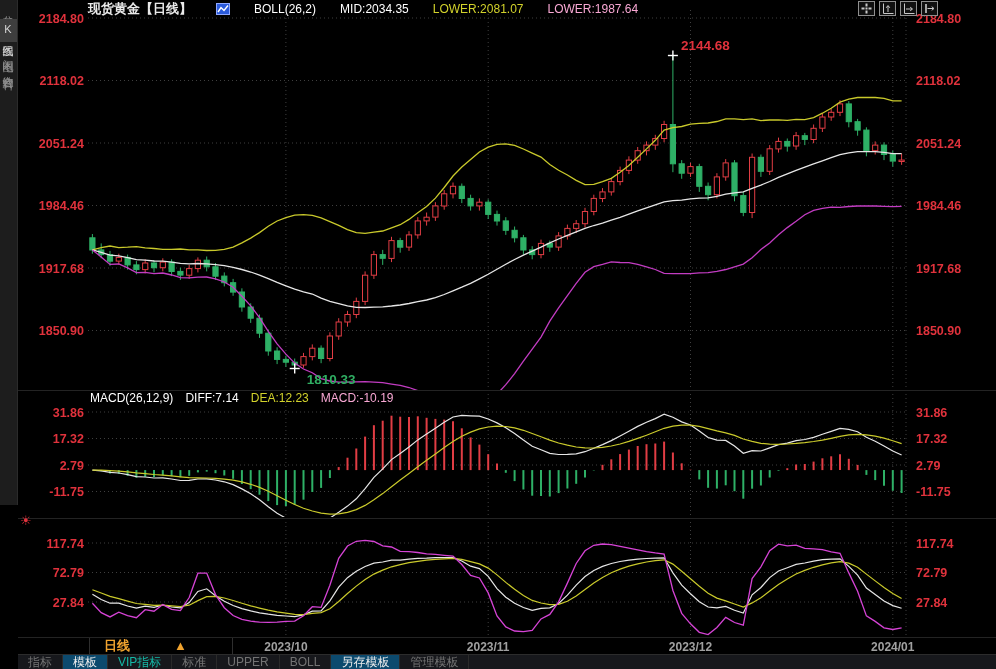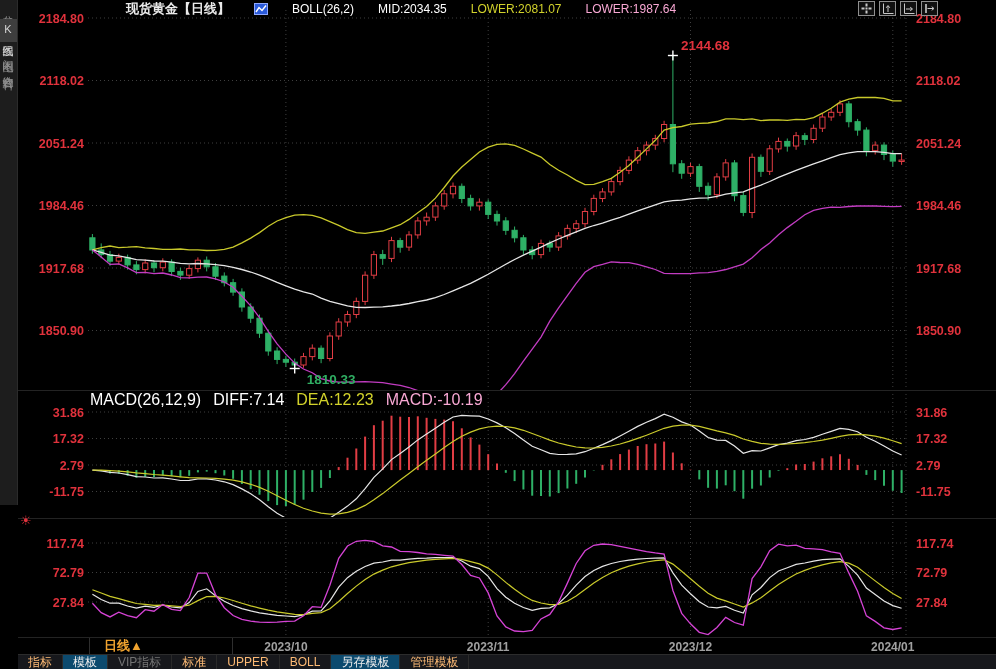--- a/index.html
+++ b/index.html
@@ -13,48 +13,48 @@
     padding-top:3px;gap:5px;z-index:6}
   .side-item{writing-mode:vertical-lr;text-orientation:upright;font-size:11px;color:#8e8e8e;
     letter-spacing:1px;padding:4px 0;width:100%;text-align:center;cursor:pointer}
   .side-item.selected{background:#3e3e3e;color:#d6d6d6}
 
   
   #chart-svg{position:absolute;left:0;top:0;z-index:1}
 
   
   .hdr{position:absolute;left:18px;top:0;right:0;height:17px;display:flex;align-items:center;
-    gap:24px;padding-left:108px;font-size:12px;z-index:5;background:transparent}
+    gap:24px;padding-left:70px;font-size:12px;z-index:5;background:transparent}
   .title{color:#eaeaea;font-weight:bold;font-size:13px}
   .wh{color:#ffffff}.yl{color:#d2d22b}.mg{color:#f9a8d4}
   .mini-icon{display:inline-flex;align-items:center}
   .hdr-icons{margin-left:auto;margin-right:58px;display:flex;gap:4px}
   .hbtn{width:17px;height:15px;border:1px solid #8f8f8f;background:#101010;display:flex;
     align-items:center;justify-content:center;cursor:pointer}
 
   
-  .pnl-hdr{position:absolute;font-size:16px;z-index:4;display:flex;gap:12px;white-space:nowrap}
+  .pnl-hdr{position:absolute;font-size:12px;z-index:4;display:flex;gap:12px;white-space:nowrap}
   .macd-hdr{left:90px;top:391px}
   .kdj-hdr{left:90px;top:520px}
   .sun{position:absolute;left:20px;top:513px;color:#e0323c;font-size:13px;z-index:4;cursor:pointer}
 
   
   .divider{position:absolute;left:18px;right:0;height:1px;background:#232323;z-index:2}
 
   
   .tf-cell{position:absolute;left:89px;top:638px;width:144px;height:16px;
     border-left:1px solid #2e2e2e;border-right:1px solid #2e2e2e;display:flex;
-    align-items:center;padding-left:14px;z-index:5;cursor:pointer}
+    align-items:center;padding-left:14px;gap:44px;z-index:5;cursor:pointer}
   .tf-cell span{color:#f0a32f;font-weight:bold;font-size:13px;line-height:14px}
   .toolbar{position:absolute;left:18px;right:0;bottom:0;height:15px;background:#17181c;
     border-top:1px solid #2c2c2c;display:flex;align-items:stretch;z-index:6;font-size:12px}
   .tb{padding:0 10px;border-right:1px solid #2a2a2a;display:flex;align-items:center;
-    color:#fdba74;cursor:pointer;line-height:13px;white-space:nowrap}
+    color:#737373;cursor:pointer;line-height:13px;white-space:nowrap}
   .tb.active{background:#0c4a6e;color:#ededed}
-  .tb.vip{color:#737373}
+  .tb.vip{color:#14b8a6}
 
   .watermark{position:absolute;right:4px;bottom:6px;font-size:46px;color:#dedede;
     z-index:7;letter-spacing:1px;line-height:1}
 </style>
 </head>
 <body>
 
 <div class="app">
 
   <aside class="sidebar">

